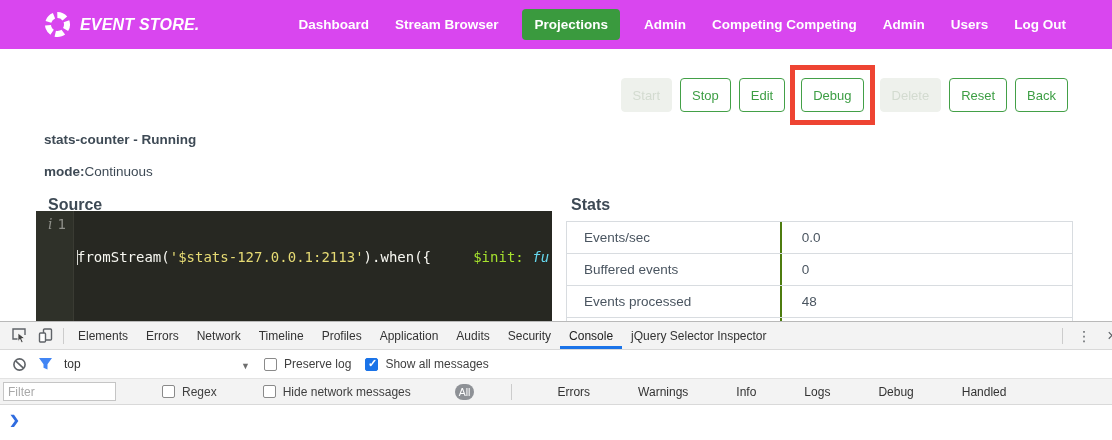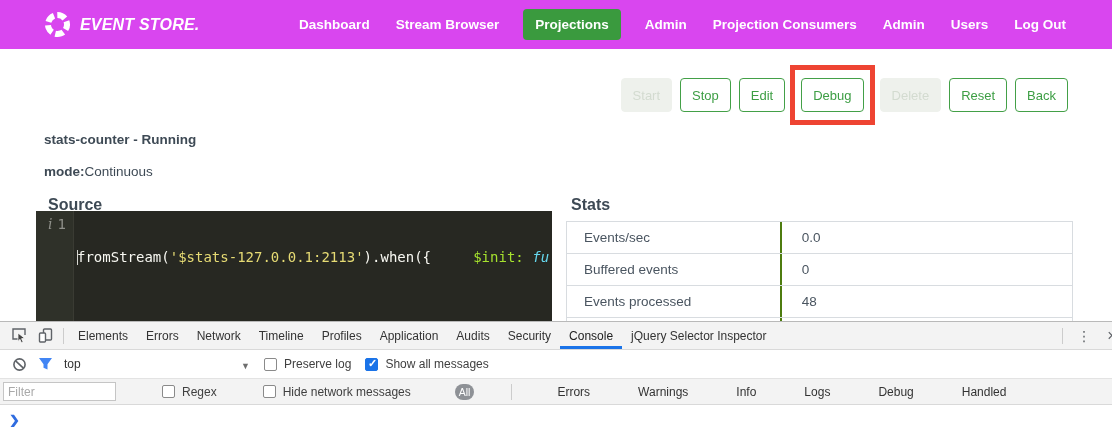--- a/index.html
+++ b/index.html
@@ -126,21 +126,21 @@
           <circle cx="13.5" cy="13.5" r="9.5" fill="none" stroke="#fff" stroke-width="6" stroke-dasharray="8.5 3.4" transform="rotate(-20 13.5 13.5)"></circle>
         </svg>
       </span>
       <span class="logo-text">EVENT STORE.</span>
     </div>
     <div class="nav-items">
       <span class="nav-item">Dashboard</span>
       <span class="nav-item">Stream Browser</span>
       <span class="nav-item active">Projections</span>
       <span class="nav-item">Admin</span>
-      <span class="nav-item">Projection Consumers</span>
+      <span class="nav-item">Competing Competing</span>
       <span class="nav-item">Admin</span>
       <span class="nav-item">Users</span>
       <span class="nav-item">Log Out</span>
     </div>
   </div>
 
   <div class="content">
 
     <div class="btn-row">
       <button class="btn disabled">Start</button>

